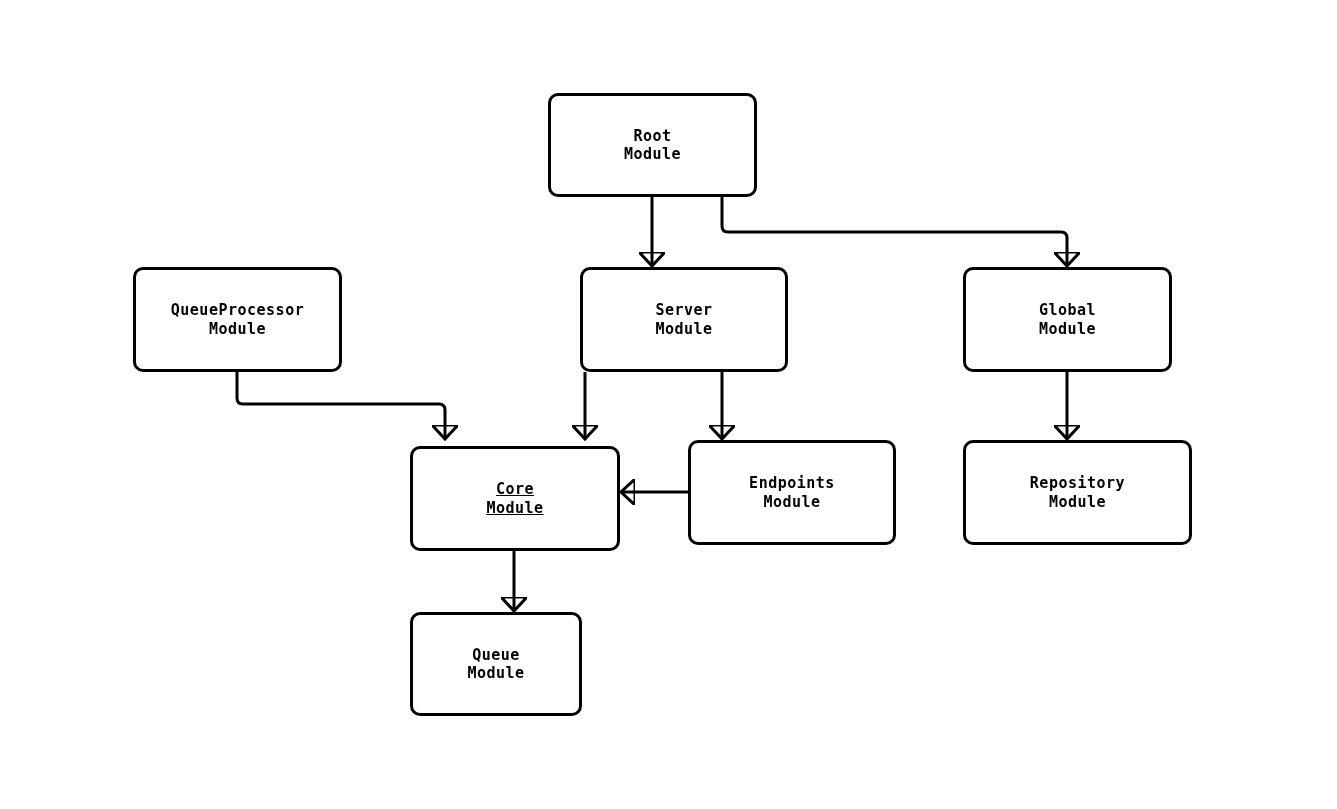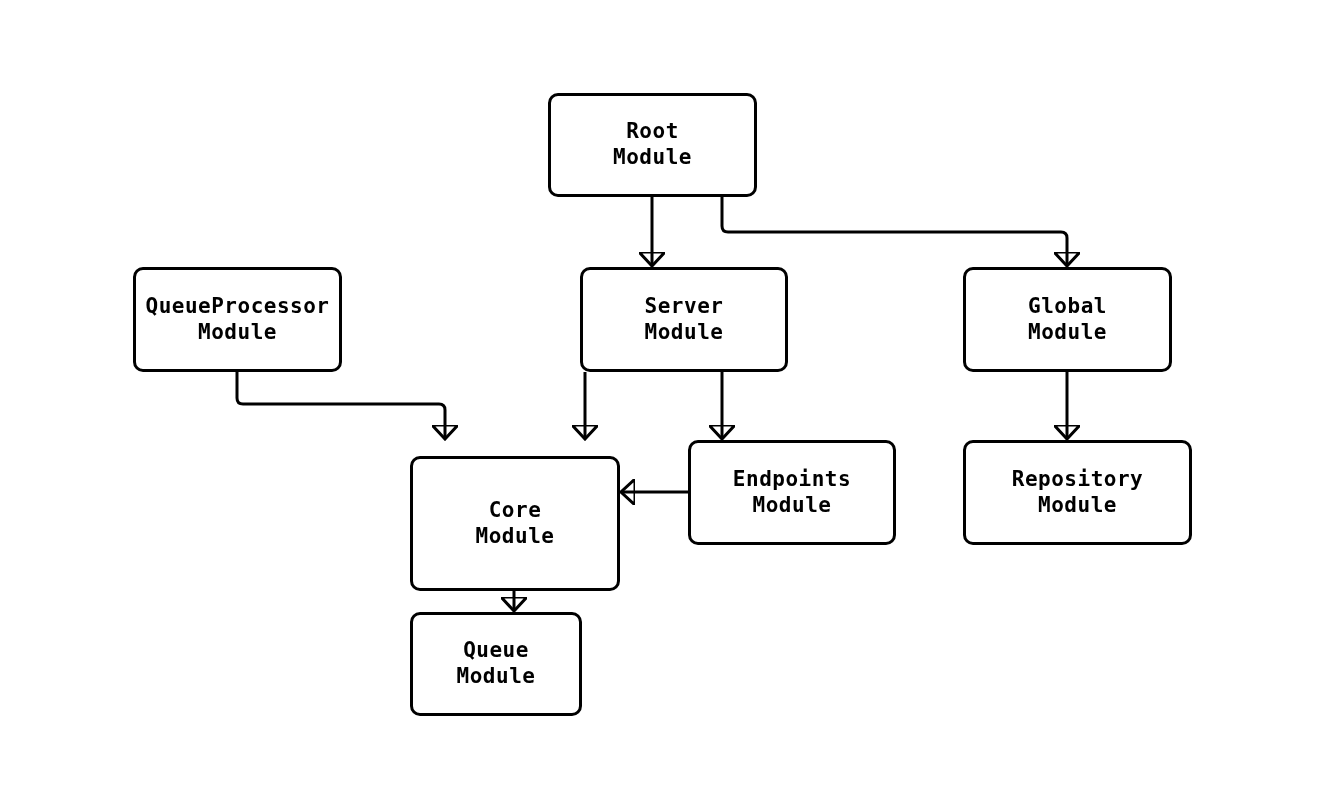--- a/index.html
+++ b/index.html
@@ -30,32 +30,32 @@
     background: #ffffff;
     border: 3px solid #000000;
     border-radius: 10px;
     display: flex;
     align-items: center;
     justify-content: center;
     text-align: center;
   }
   .node .label {
     font-weight: 700;
-    font-size: 21px;
+    font-size: 15px;
     line-height: 1.22;
     color: #000000;
     white-space: pre-line;
     letter-spacing: 0.5px;
   }
   
   #node-root          { left: 548px; top:  93px; width: 209px; height: 104px; }
   #node-queueprocessor{ left: 133px; top: 267px; width: 209px; height: 105px; text-align: center; }
   #node-server        { left: 580px; top: 267px; width: 208px; height: 105px; }
   #node-global        { left: 963px; top: 267px; width: 209px; height: 105px; }
-  #node-core          { left: 410px; top: 456px; width: 210px; height: 135px; }
+  #node-core          { left: 410px; top: 446px; width: 210px; height: 105px; text-decoration: underline; }
   #node-endpoints     { left: 688px; top: 440px; width: 208px; height: 105px; justify-content: center; }
   #node-repository    { left: 963px; top: 440px; width: 229px; height: 105px; }
   #node-queue         { left: 410px; top: 612px; width: 172px; height: 104px; }
 </style>
 </head>
 <body>
 
 <div class="canvas">
 
   <svg class="edges" viewBox="0 0 1337 809" xmlns="http://www.w3.org/2000/svg">

